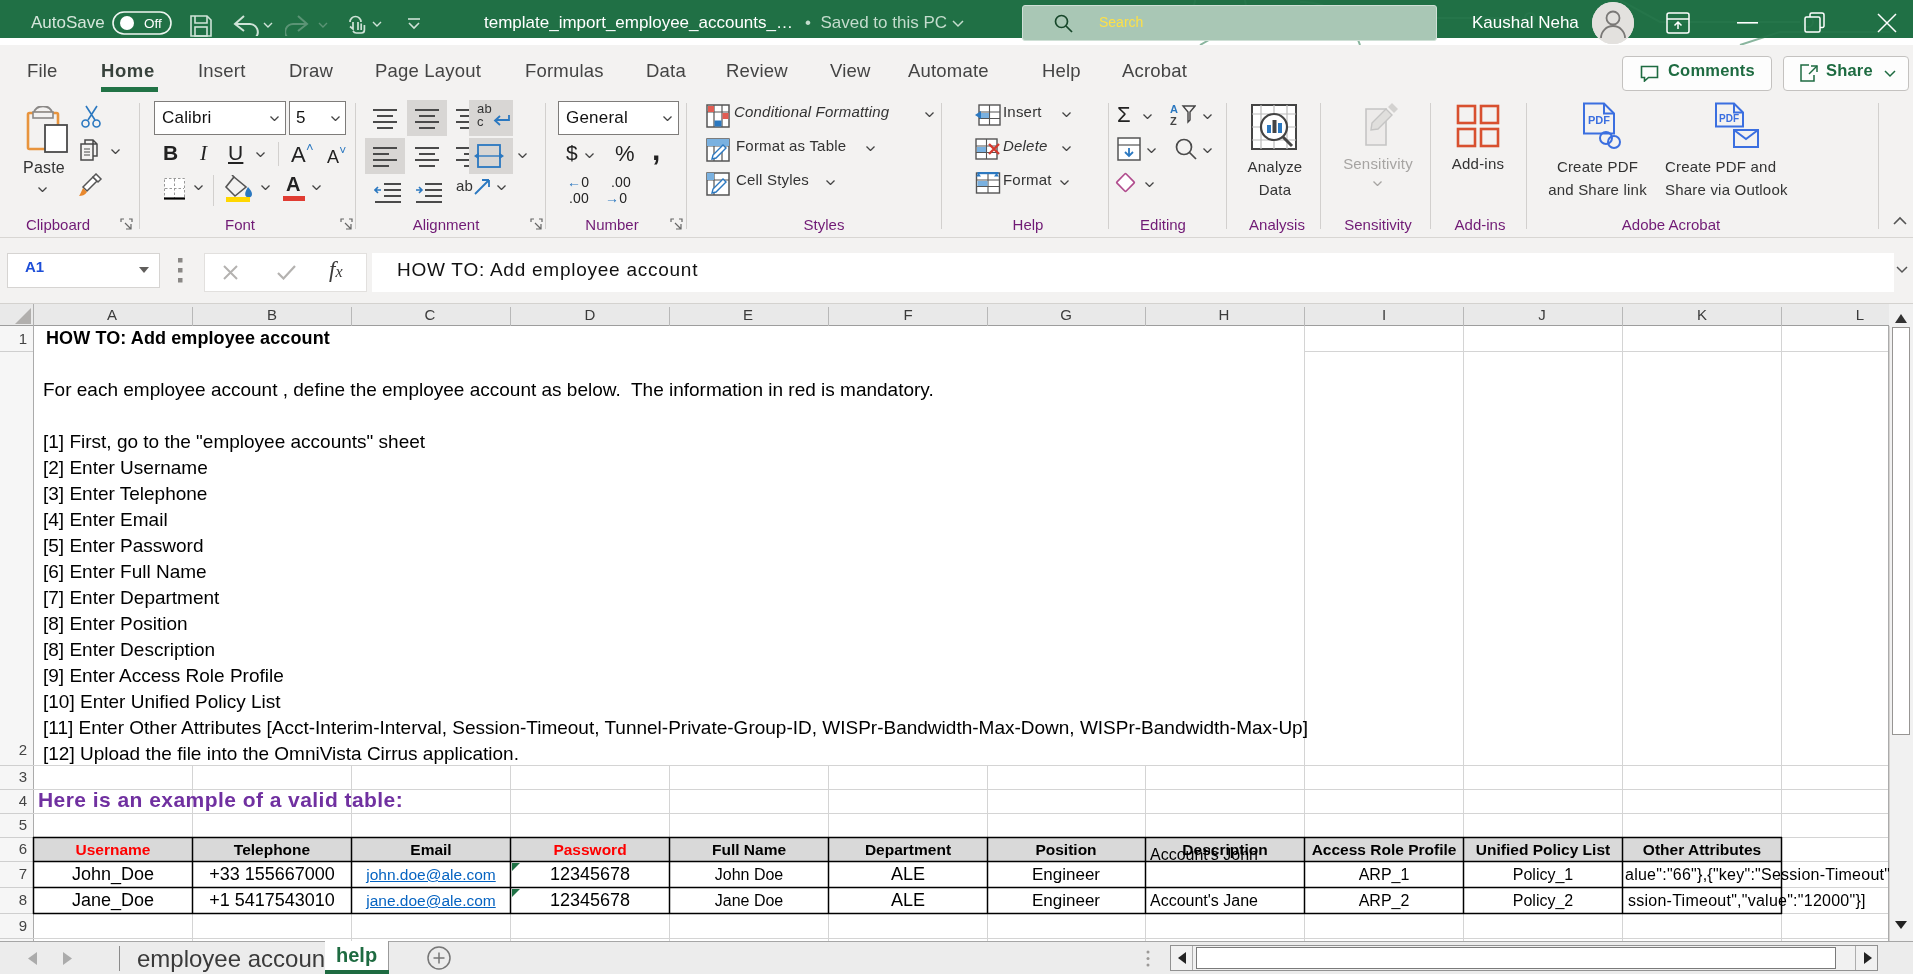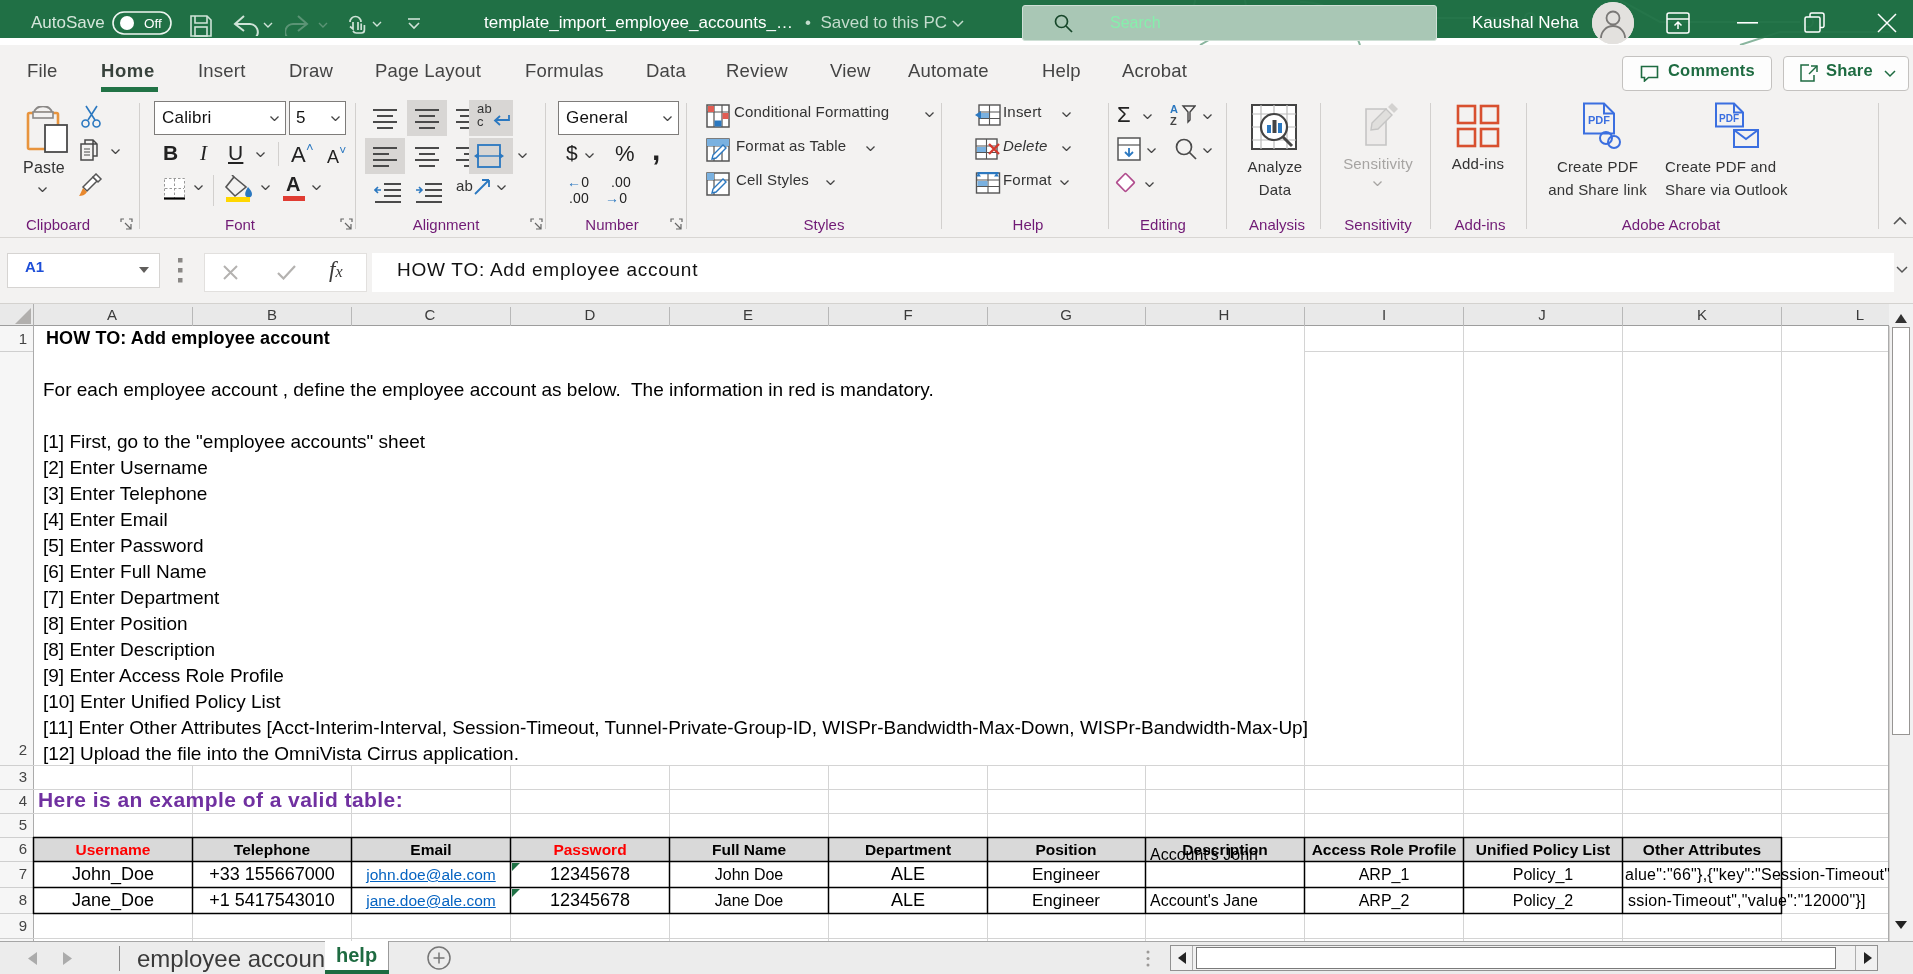--- a/index.html
+++ b/index.html
@@ -83,21 +83,21 @@
   <span class="tb-txt" style="left:484px;font-size:17px;color:#ffffff;">template_import_employee_accounts_…</span>
   <span class="tb-txt" style="left:805px;font-size:17px;color:#c4dccd;">•&nbsp; Saved to this PC</span>
   <svg class="abs" style="left:952px;top:19px" width="12" height="9" viewBox="0 0 12 9" fill="none" stroke="#c4dccd" stroke-width="1.5">
       <path d="M1 2 l5 5 5-5"></path>
     </svg>
   <div class="abs" style="left:1022px;top:5px;width:415px;height:36px;background:#a9c7b5;border:1px solid #cfe0d6;border-radius:3px;"></div>
   <svg class="abs" style="left:1053px;top:13px" width="20" height="20" viewBox="0 0 20 20" fill="none" stroke="#17472a" stroke-width="1.7">
     <circle cx="8.5" cy="8.5" r="6"></circle>
       <path d="M13 13 L19 19"></path>
   </svg>
-  <span class="tb-txt" style="left:1099px;font-size:16px;color:#86efac;margin-left:11px;">Search</span>
+  <span class="tb-txt" style="left:1099px;font-size:14px;color:#fde047;">Search</span>
   <span class="tb-txt" style="left:1472px;font-size:17px;color:#ffffff;">Kaushal Neha</span>
   <circle class="abs" style="left:1592px;top:2px;width:42px;height:42px;border-radius:50%;background:#e3e1de;"></circle>
   <svg class="abs" style="left:1592px;top:2px" width="42" height="42" viewBox="0 0 42 42">
     <circle cx="21" cy="21" r="21" fill="#e3e1de"></circle>
     <circle cx="21" cy="16" r="6.5" fill="none" stroke="#7a7876" stroke-width="1.8"></circle>
     <path d="M9 36 a12 12 0 0 1 24 0" fill="none" stroke="#7a7876" stroke-width="1.8"></path>
   </svg>
   <svg class="abs" style="left:1666px;top:12px" width="24" height="22" viewBox="0 0 24 22" fill="none" stroke="#ffffff" stroke-width="1.5">
     <rect x="1" y="1" width="22" height="20" rx="2"></rect>
     <path d="M1 7 h22"></path>
@@ -314,21 +314,21 @@
       <path d="M11 11 L5 5 M11 6 v5 h-5"></path>
   </svg>
 
   <svg class="abs" style="left:706px;top:7px" width="24" height="24" viewBox="0 0 24 24">
     <rect x="1" y="1" width="22" height="22" fill="#fff" stroke="#555" stroke-width="1.5"></rect>
     <path d="M1 8 h22 M8 1 v22 M16 1 v22" stroke="#555" stroke-width="1.2"></path>
     <rect x="2" y="2" width="6" height="6" fill="#e35d53"></rect>
       <rect x="16.5" y="9" width="6" height="6" fill="#e35d53"></rect>
     <rect x="8.5" y="16.5" width="7" height="6" fill="#2b78c0"></rect>
   </svg>
-  <div class="ritem" style="left:734px;top:6px;">Conditional Formatting</div>
+  <div class="ritem" style="left:734px;top:6px;font-style:italic;">Conditional Formatting</div>
   <svg class="chev" style="left:925px;top:15px" viewBox="0 0 9 5" fill="none" stroke="#444" stroke-width="1.3">
       <path d="M0.5 0.5 l4 4 4-4"></path>
     </svg>
   <svg class="abs" style="left:706px;top:41px" width="24" height="24" viewBox="0 0 24 24">
     <rect x="1" y="1" width="22" height="22" fill="#fff" stroke="#555" stroke-width="1.5"></rect>
     <path d="M1 8 h22 M8 1 v22 M16 1 v22" stroke="#555" stroke-width="1.2"></path>
     <rect x="1" y="1" width="22" height="7" fill="#7ab1e0"></rect>
     <path d="M20 10 L10 20 l-4 1 1 -4 10 -10 z" fill="#fff" stroke="#2b78c0" stroke-width="1.4"></path>
   </svg>
   <div class="ritem" style="left:736px;top:40px;">Format as Table</div>

